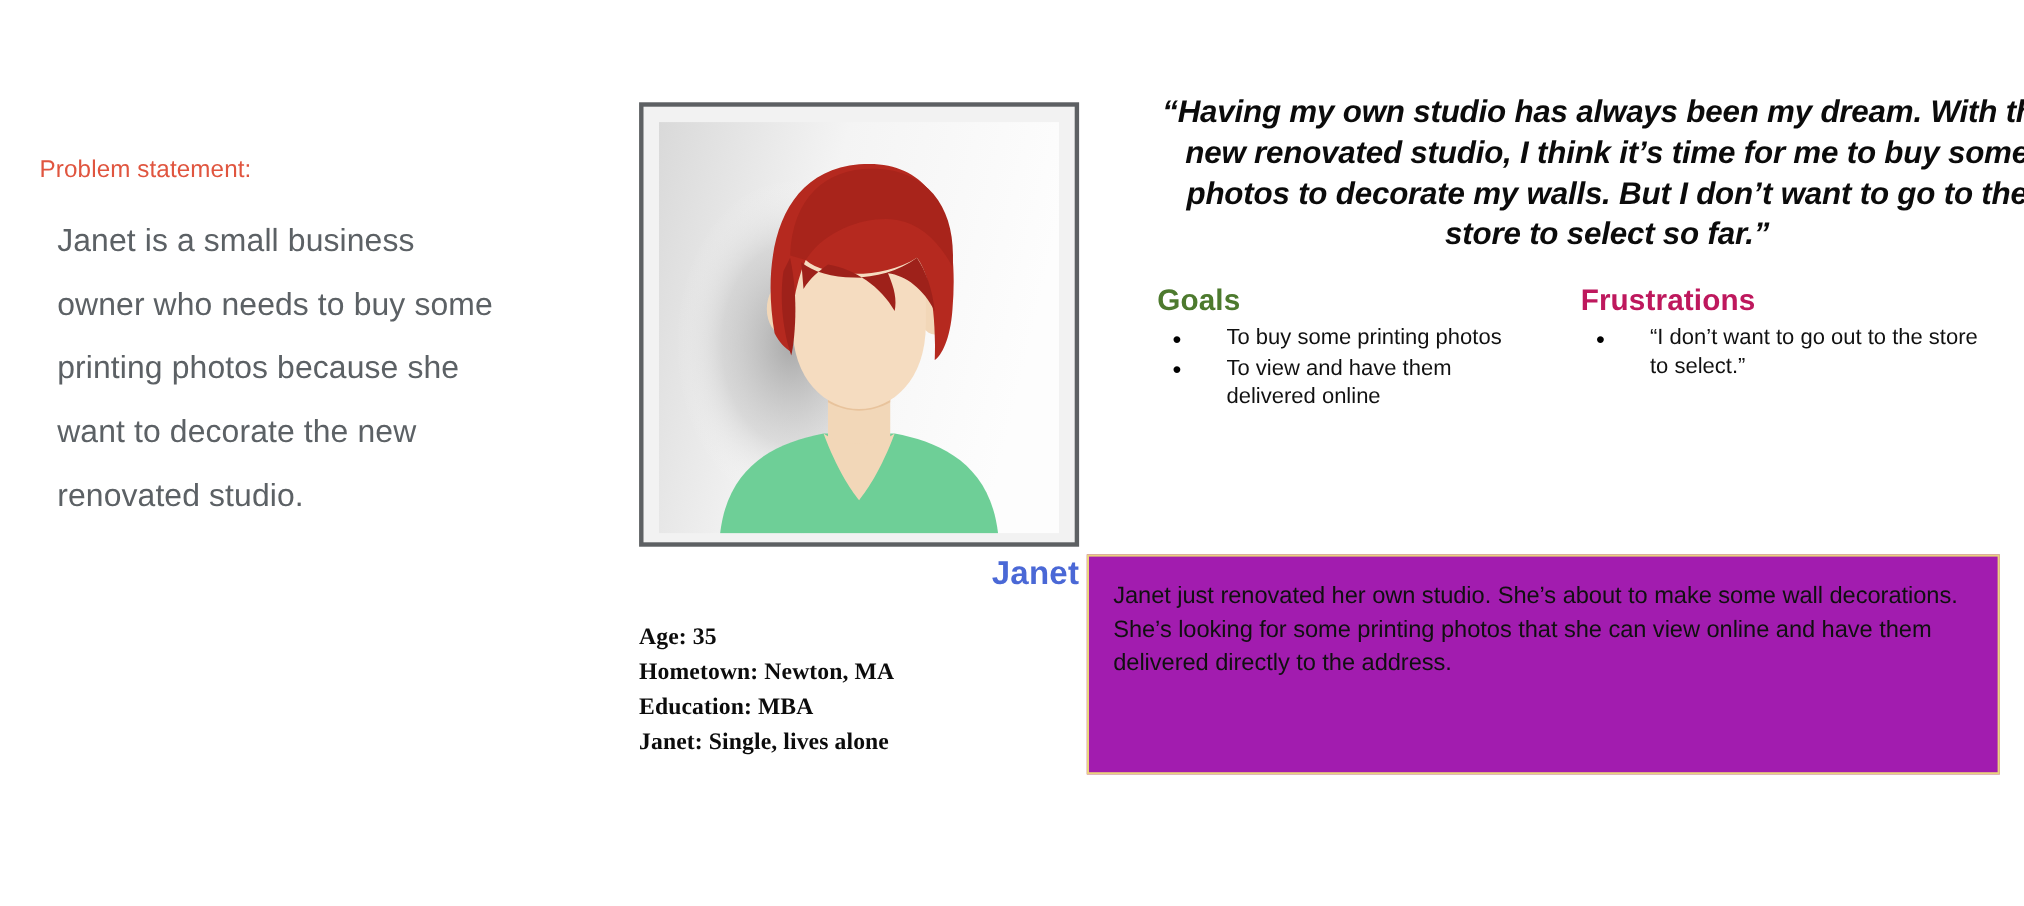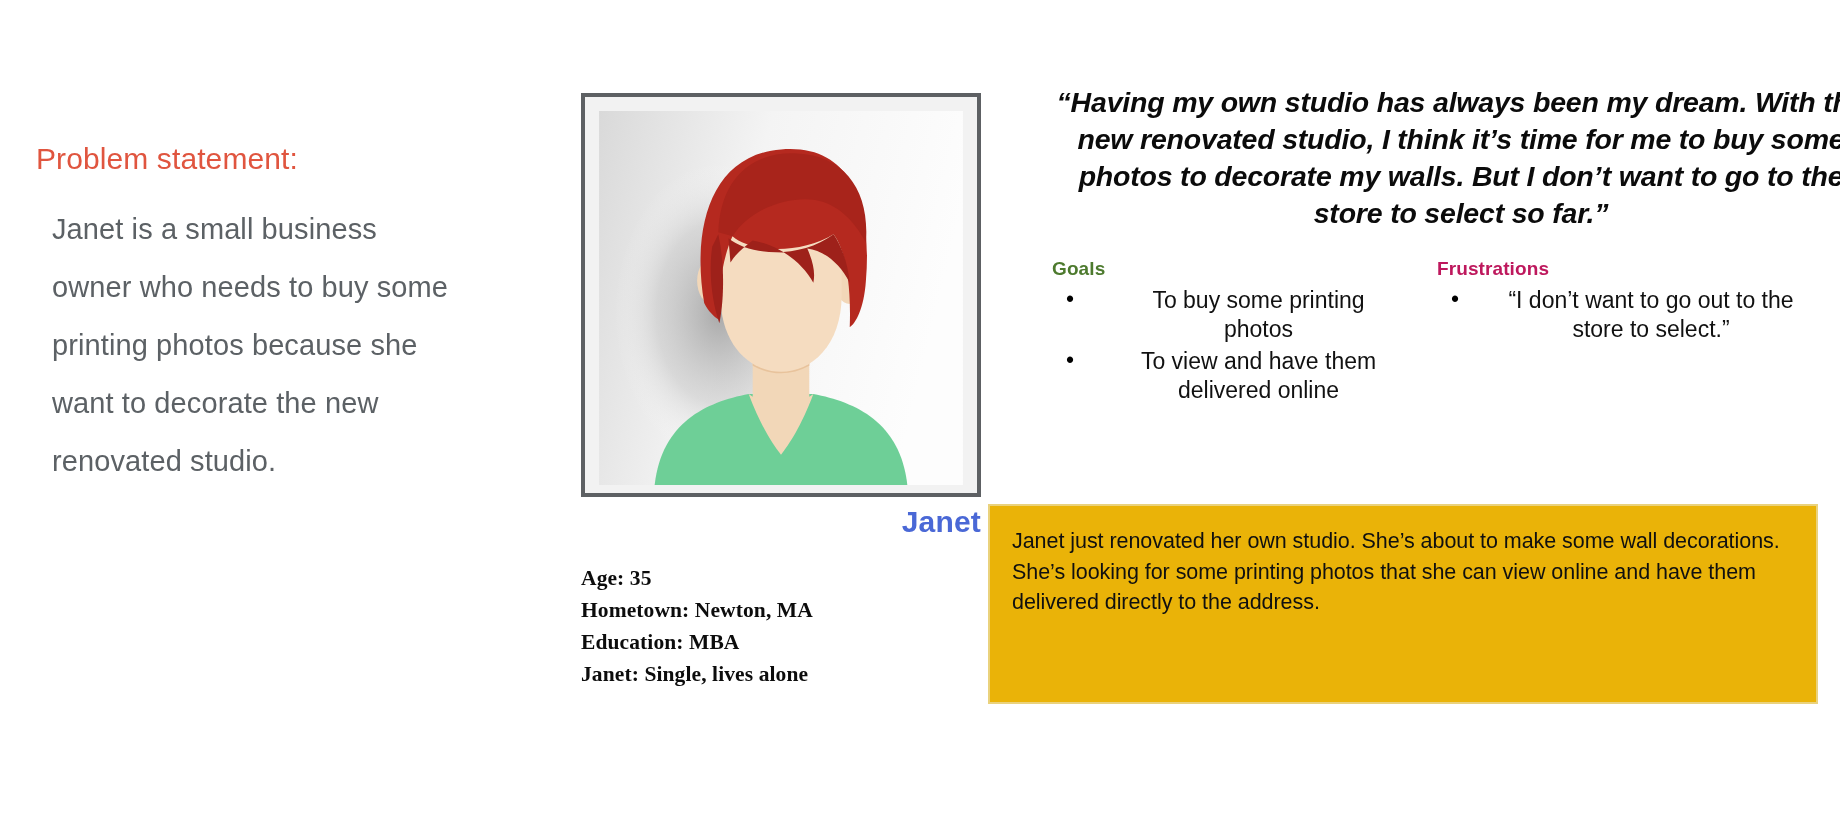--- a/index.html
+++ b/index.html
@@ -17,21 +17,21 @@
 
   
   #problem-panel {
     position: absolute;
     left: 36px;
     top: 140px;
     width: 430px;
   }
   #problem-heading {
     color: #e0553f;
-    font-size: 30px;
+    font-size: 22px;
     font-weight: 400;
     line-height: 1.25;
     margin: 0 0 22px 0;
     letter-spacing: .1px;
   }
   #problem-body {
     color: #5c6165;
     font-size: 29px;
     font-weight: 400;
     line-height: 2.0;
@@ -104,62 +104,61 @@
     top: 258px;
     width: 350px;
   }
   #frustrations-block {
     position: absolute;
     left: 1437px;
     top: 258px;
     width: 365px;
   }
   .col-heading {
-    font-size: 19px;
+    font-size: 27px;
     font-weight: bold;
     margin: 0 0 6px 0;
     letter-spacing: .1px;
   }
   #goals-heading { color: #4d7a2e; }
   #frustrations-heading { color: #be185d; }
 
   .bullet-list {
     margin: 0;
     padding: 0;
     list-style: none;
   }
   .bullet-list li {
     position: relative;
     padding-left: 63px;
-    font-size: 23px;
+    font-size: 20px;
     line-height: 1.28;
     color: #111111;
     margin-bottom: 2px;
-    text-align: center;
   }
   .bullet-list li::before {
     content: "\2022";
     position: absolute;
     left: 14px;
     top: -1px;
     font-size: 23px;
     line-height: 1.28;
     color: #000000;
   }
 
   
   #scenario-box {
     position: absolute;
     left: 988px;
     top: 504px;
     width: 830px;
     height: 200px;
     box-sizing: border-box;
     border: 2px solid #ead27d;
-    background: #eab308;
+    background: #a21caf;
     padding: 20px 22px;
   }
   #scenario-text {
     margin: 0;
     font-size: 21.5px;
     line-height: 1.42;
     color: #101010;
     letter-spacing: -.05px;
   }
 </style>

